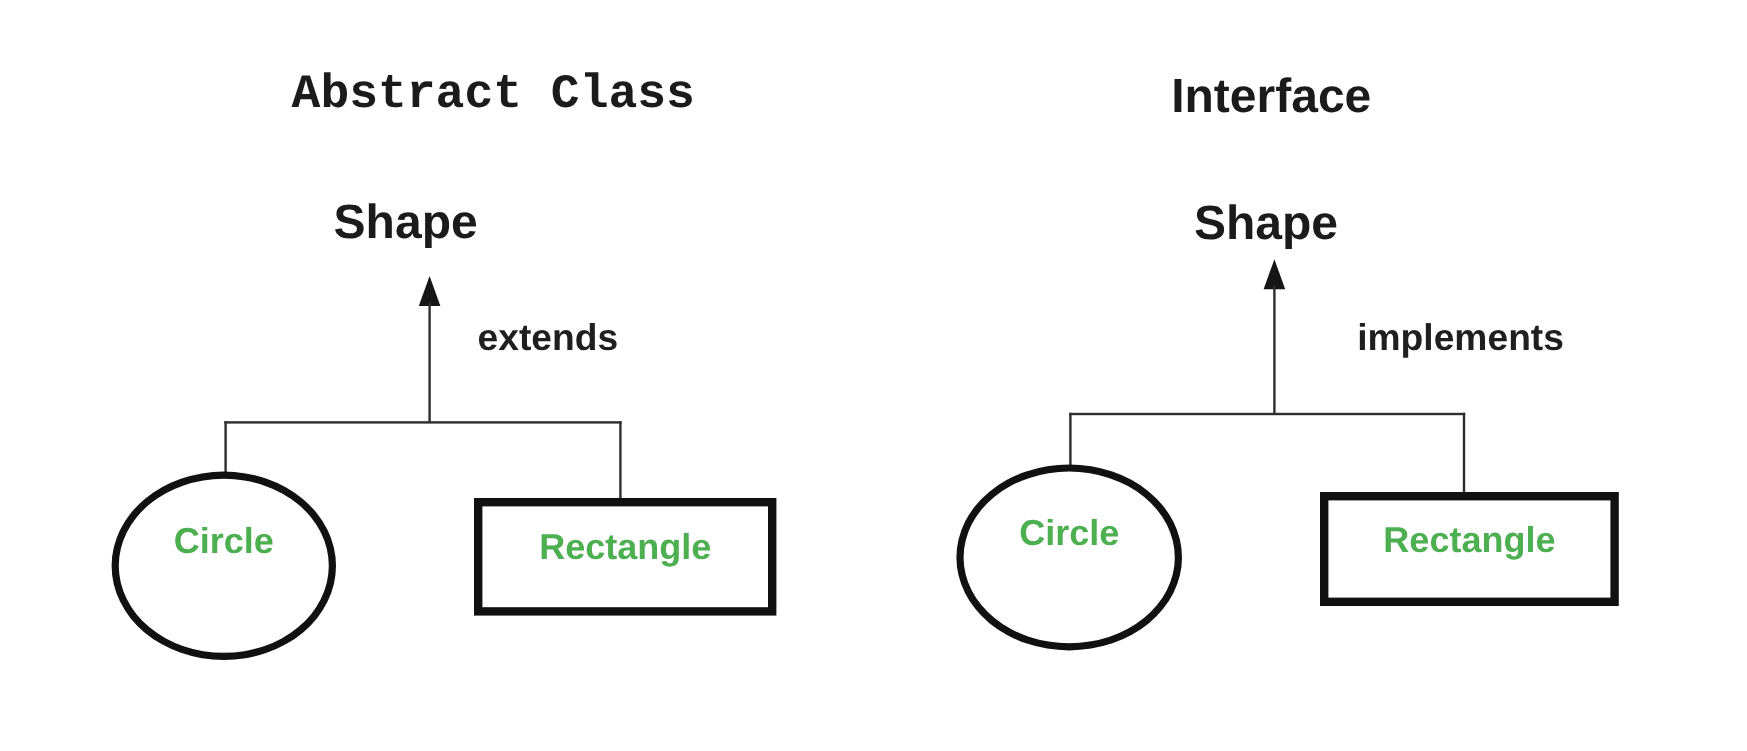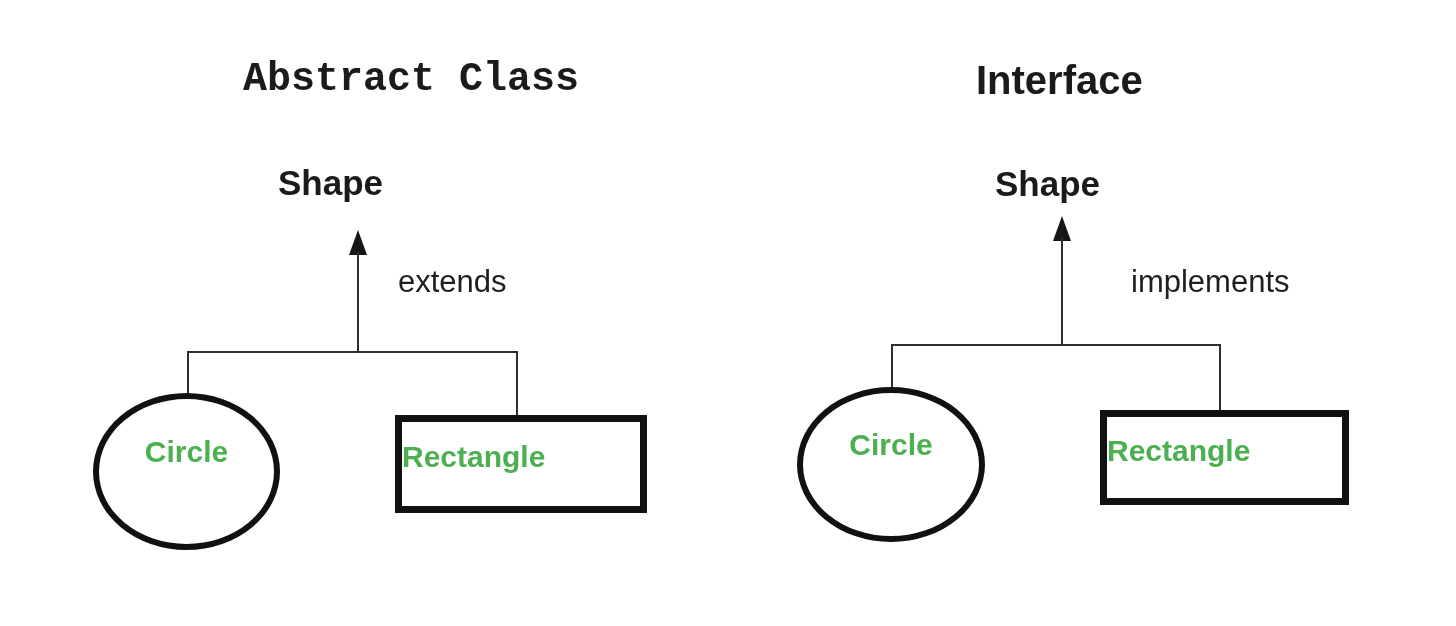--- a/index.html
+++ b/index.html
@@ -19,29 +19,29 @@
   .abs { position: absolute; }
 
   .title-text {
     font-size: 40px;
     font-weight: 600;
     color: #1b1b1b;
     white-space: nowrap;
     line-height: 1;
   }
   .parent-text {
-    font-size: 35px;
+    font-size: 40px;
     font-weight: 600;
     color: #1b1b1b;
     white-space: nowrap;
     line-height: 1;
   }
   .relation-text {
     font-size: 31px;
-    font-weight: 400;
+    font-weight: 700;
     color: #1f1f1f;
     white-space: nowrap;
     line-height: 1;
   }
   .line {
     background: #2e2e2e;
   }
   .arrow-head {
     width: 0;
     height: 0;
@@ -56,20 +56,21 @@
     display: flex;
     align-items: center;
     justify-content: center;
     box-sizing: border-box;
   }
   .node-rect {
     border: 7px solid #111111;
     background: #ffffff;
     display: flex;
     align-items: center;
+    justify-content: center;
     box-sizing: border-box;
   }
   .node-label {
     font-size: 30px;
     font-weight: 700;
     color: #4caf50;
     white-space: nowrap;
     line-height: 1;
   }
   .ellipse-label-offset { transform: translateY(-20px); }

